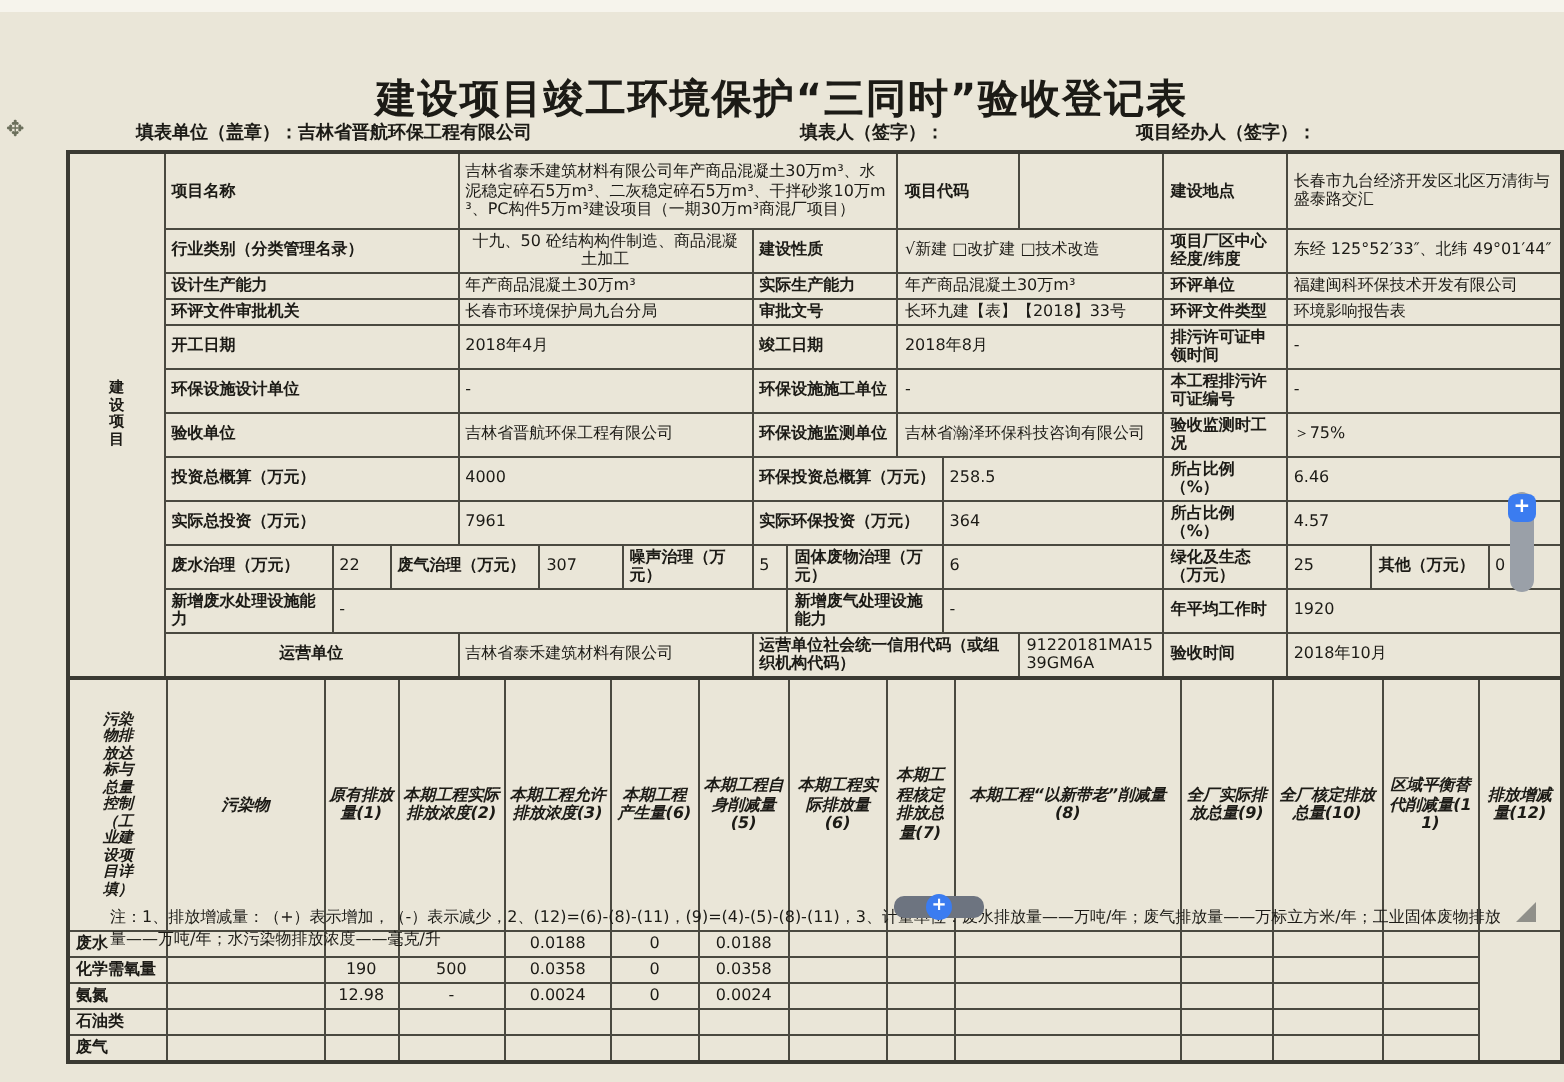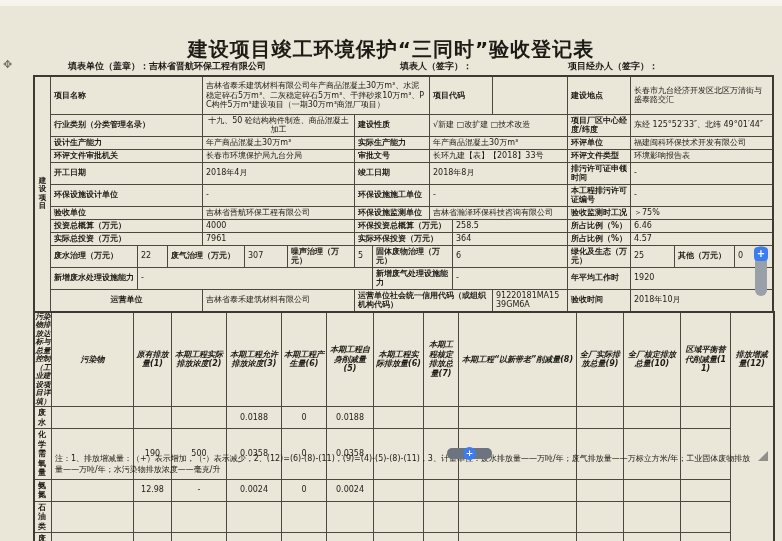--- a/index.html
+++ b/index.html
@@ -7,21 +7,21 @@
   #screen{position:relative;width:782px;height:541px;background:#eae6d8;overflow:hidden;color:#1c1b16;}
   #screen::before{content:"";position:absolute;left:0;top:0;width:782px;height:6px;background:#f6f4ec;}
   .title{position:absolute;left:0;top:36px;width:782px;text-align:center;font-size:20px;font-weight:bold;letter-spacing:1px;}
   .subhdr{position:absolute;top:60px;font-size:9px;font-weight:bold;white-space:nowrap;text-align:right;}
   .tables{position:absolute;left:33px;top:75px;}
   table{border-collapse:collapse;table-layout:fixed;}
   table.frm{border:2px solid #3b3a33;}
   td,th{border:1px solid #4a4940;padding:1px 3px;font-size:8px;line-height:9.5px;vertical-align:middle;overflow:hidden;word-break:break-all;}
   .lab{font-weight:bold;text-align:left;margin-top:16px;}
   .cen{text-align:center;}
-  .vstrip{width:15px;padding:0;text-align:center;}
+  .vstrip{width:15px;padding:16px;text-align:center;}
   .vtext{margin:0 auto;font-size:7.5px;line-height:8.5px;font-weight:bold;word-break:break-all;text-align:center;}
   .vt1{width:9px;}
   .vt2{width:16px;}
   tr.h1{height:38px;} tr.hr{height:13px;} tr.h10{height:16px;}
   #ptable th{font-weight:bold;text-align:center;padding:1px 2px;}
   #ptable tr.phead{height:34px;font-style:italic;}
   #pollution-body tr{height:13px;}
   #pollution-body td{text-align:center;}
   #pollution-body td.pname{text-align:left;font-weight:bold;}
   .note{position:absolute;left:55px;top:453px;width:703px;font-size:8px;line-height:11px;}

